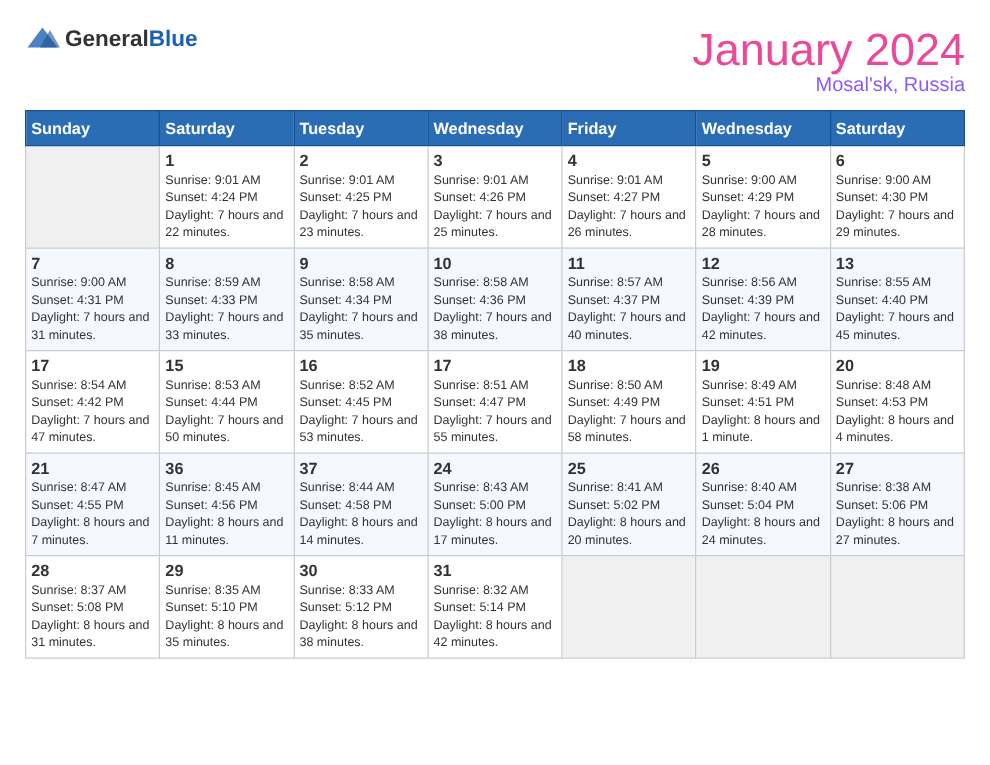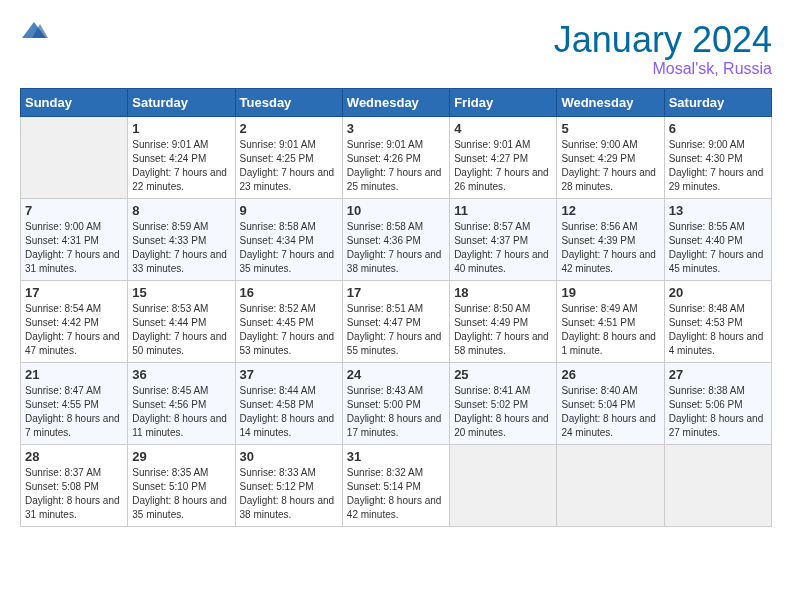--- a/index.html
+++ b/index.html
@@ -21,21 +21,21 @@
       align-items: center;
       gap: 4px;
     }
     .logo-text-general { font-size: 18px; font-weight: bold; color: #333; }
     .logo-text-blue { font-size: 18px; font-weight: bold; color: #1a5fb4; }
     .logo-icon {
       width: 28px;
       height: 22px;
     }
     .title-block { text-align: right; }
-    .month-title { font-size: 36px; font-weight: 300; color: #0369a1; line-height: 1.1; margin-left: 44px; }
+    .month-title { font-size: 36px; font-weight: 300; color: #ec4899; line-height: 1.1; margin-left: 44px; }
     .location-title { font-size: 16px; color: #8b5cf6; }
     table {
       width: 100%;
       border-collapse: collapse;
       font-size: 11px;
       padding-left: 20px;
     }
     thead tr th {
       background: #2a6db5;
       color: #fff;
@@ -71,20 +71,23 @@
 </head>
 <body>
 
 <div>
   <div class="header">
     <div class="logo">
       <svg class="logo-icon" viewBox="0 0 28 22" xmlns="http://www.w3.org/2000/svg">
         <polygon points="14,2 26,18 2,18" fill="#2a6db5" opacity="0.85"></polygon>
         <polygon points="20,4 28,18 12,18" fill="#1a5090" opacity="0.6"></polygon>
       </svg>
+      <div>
+        <span class="logo-text-general">General</span><span class="logo-text-blue">Blue</span>
+      </div>
     </div>
     <div class="title-block">
       <div class="month-title">January 2024</div>
       <div class="location-title">Mosal'sk, Russia</div>
     </div>
   </div>
 
   <table>
     <thead>
       <tr>

